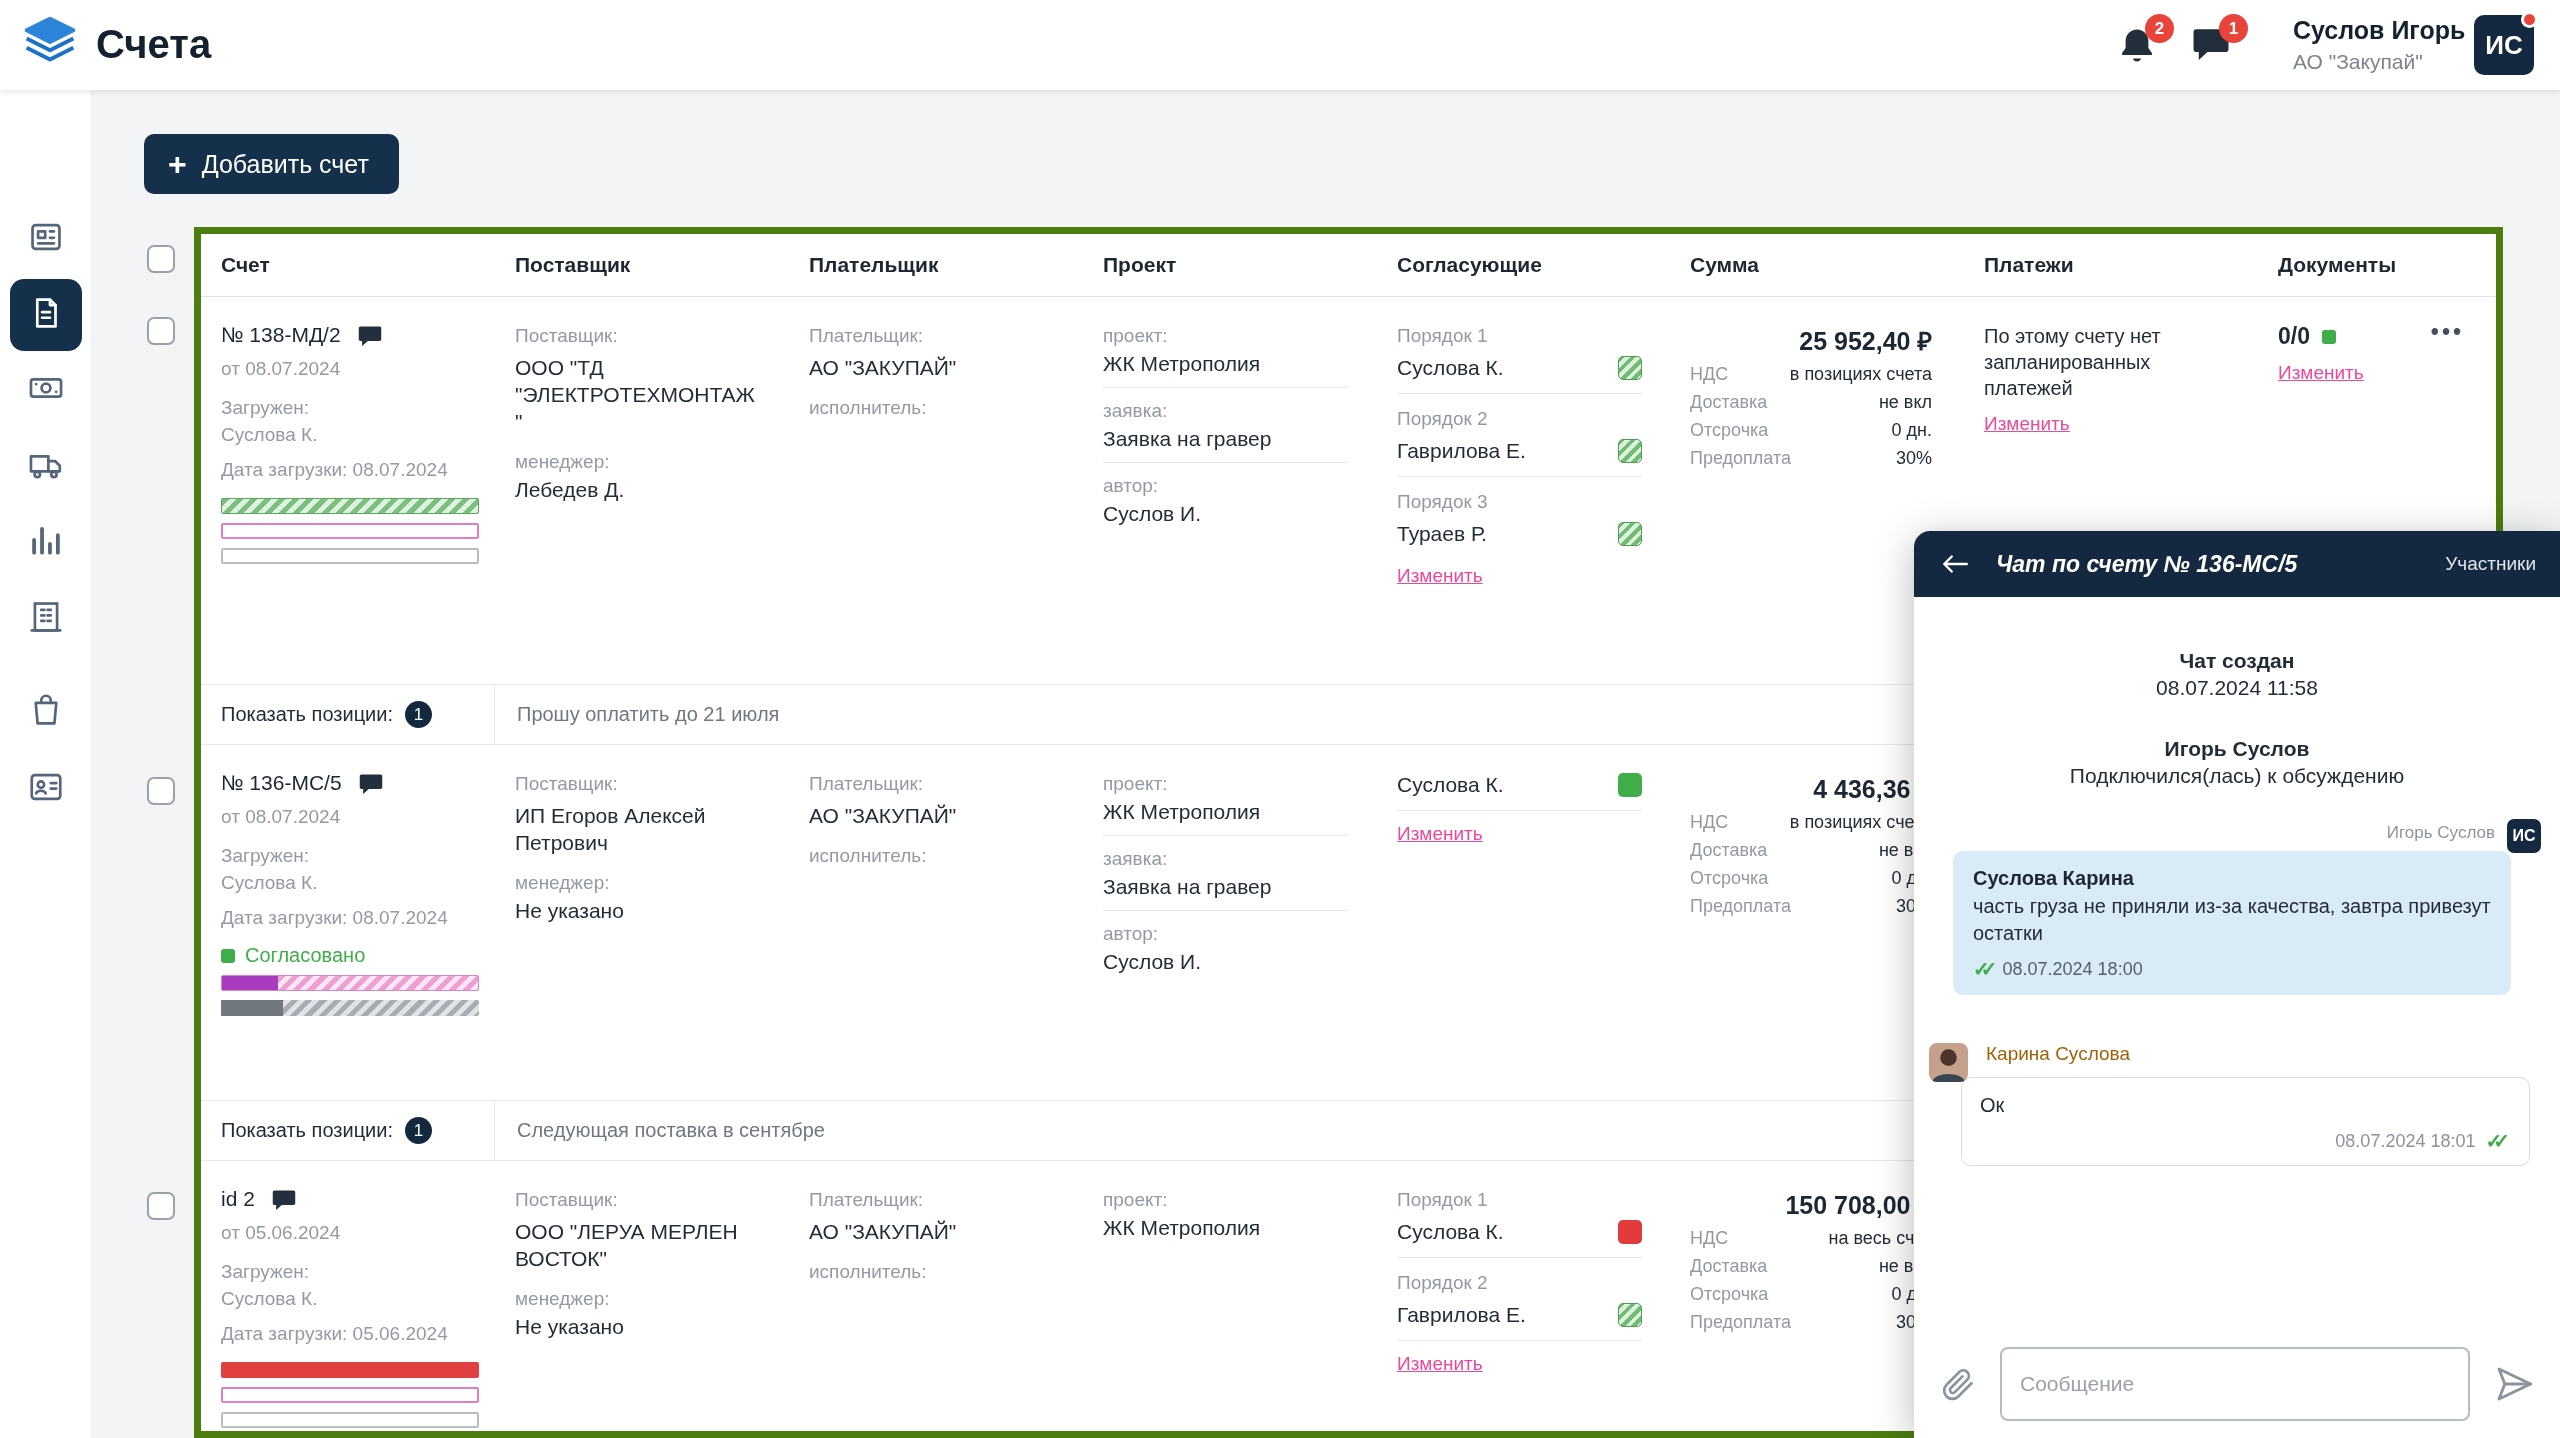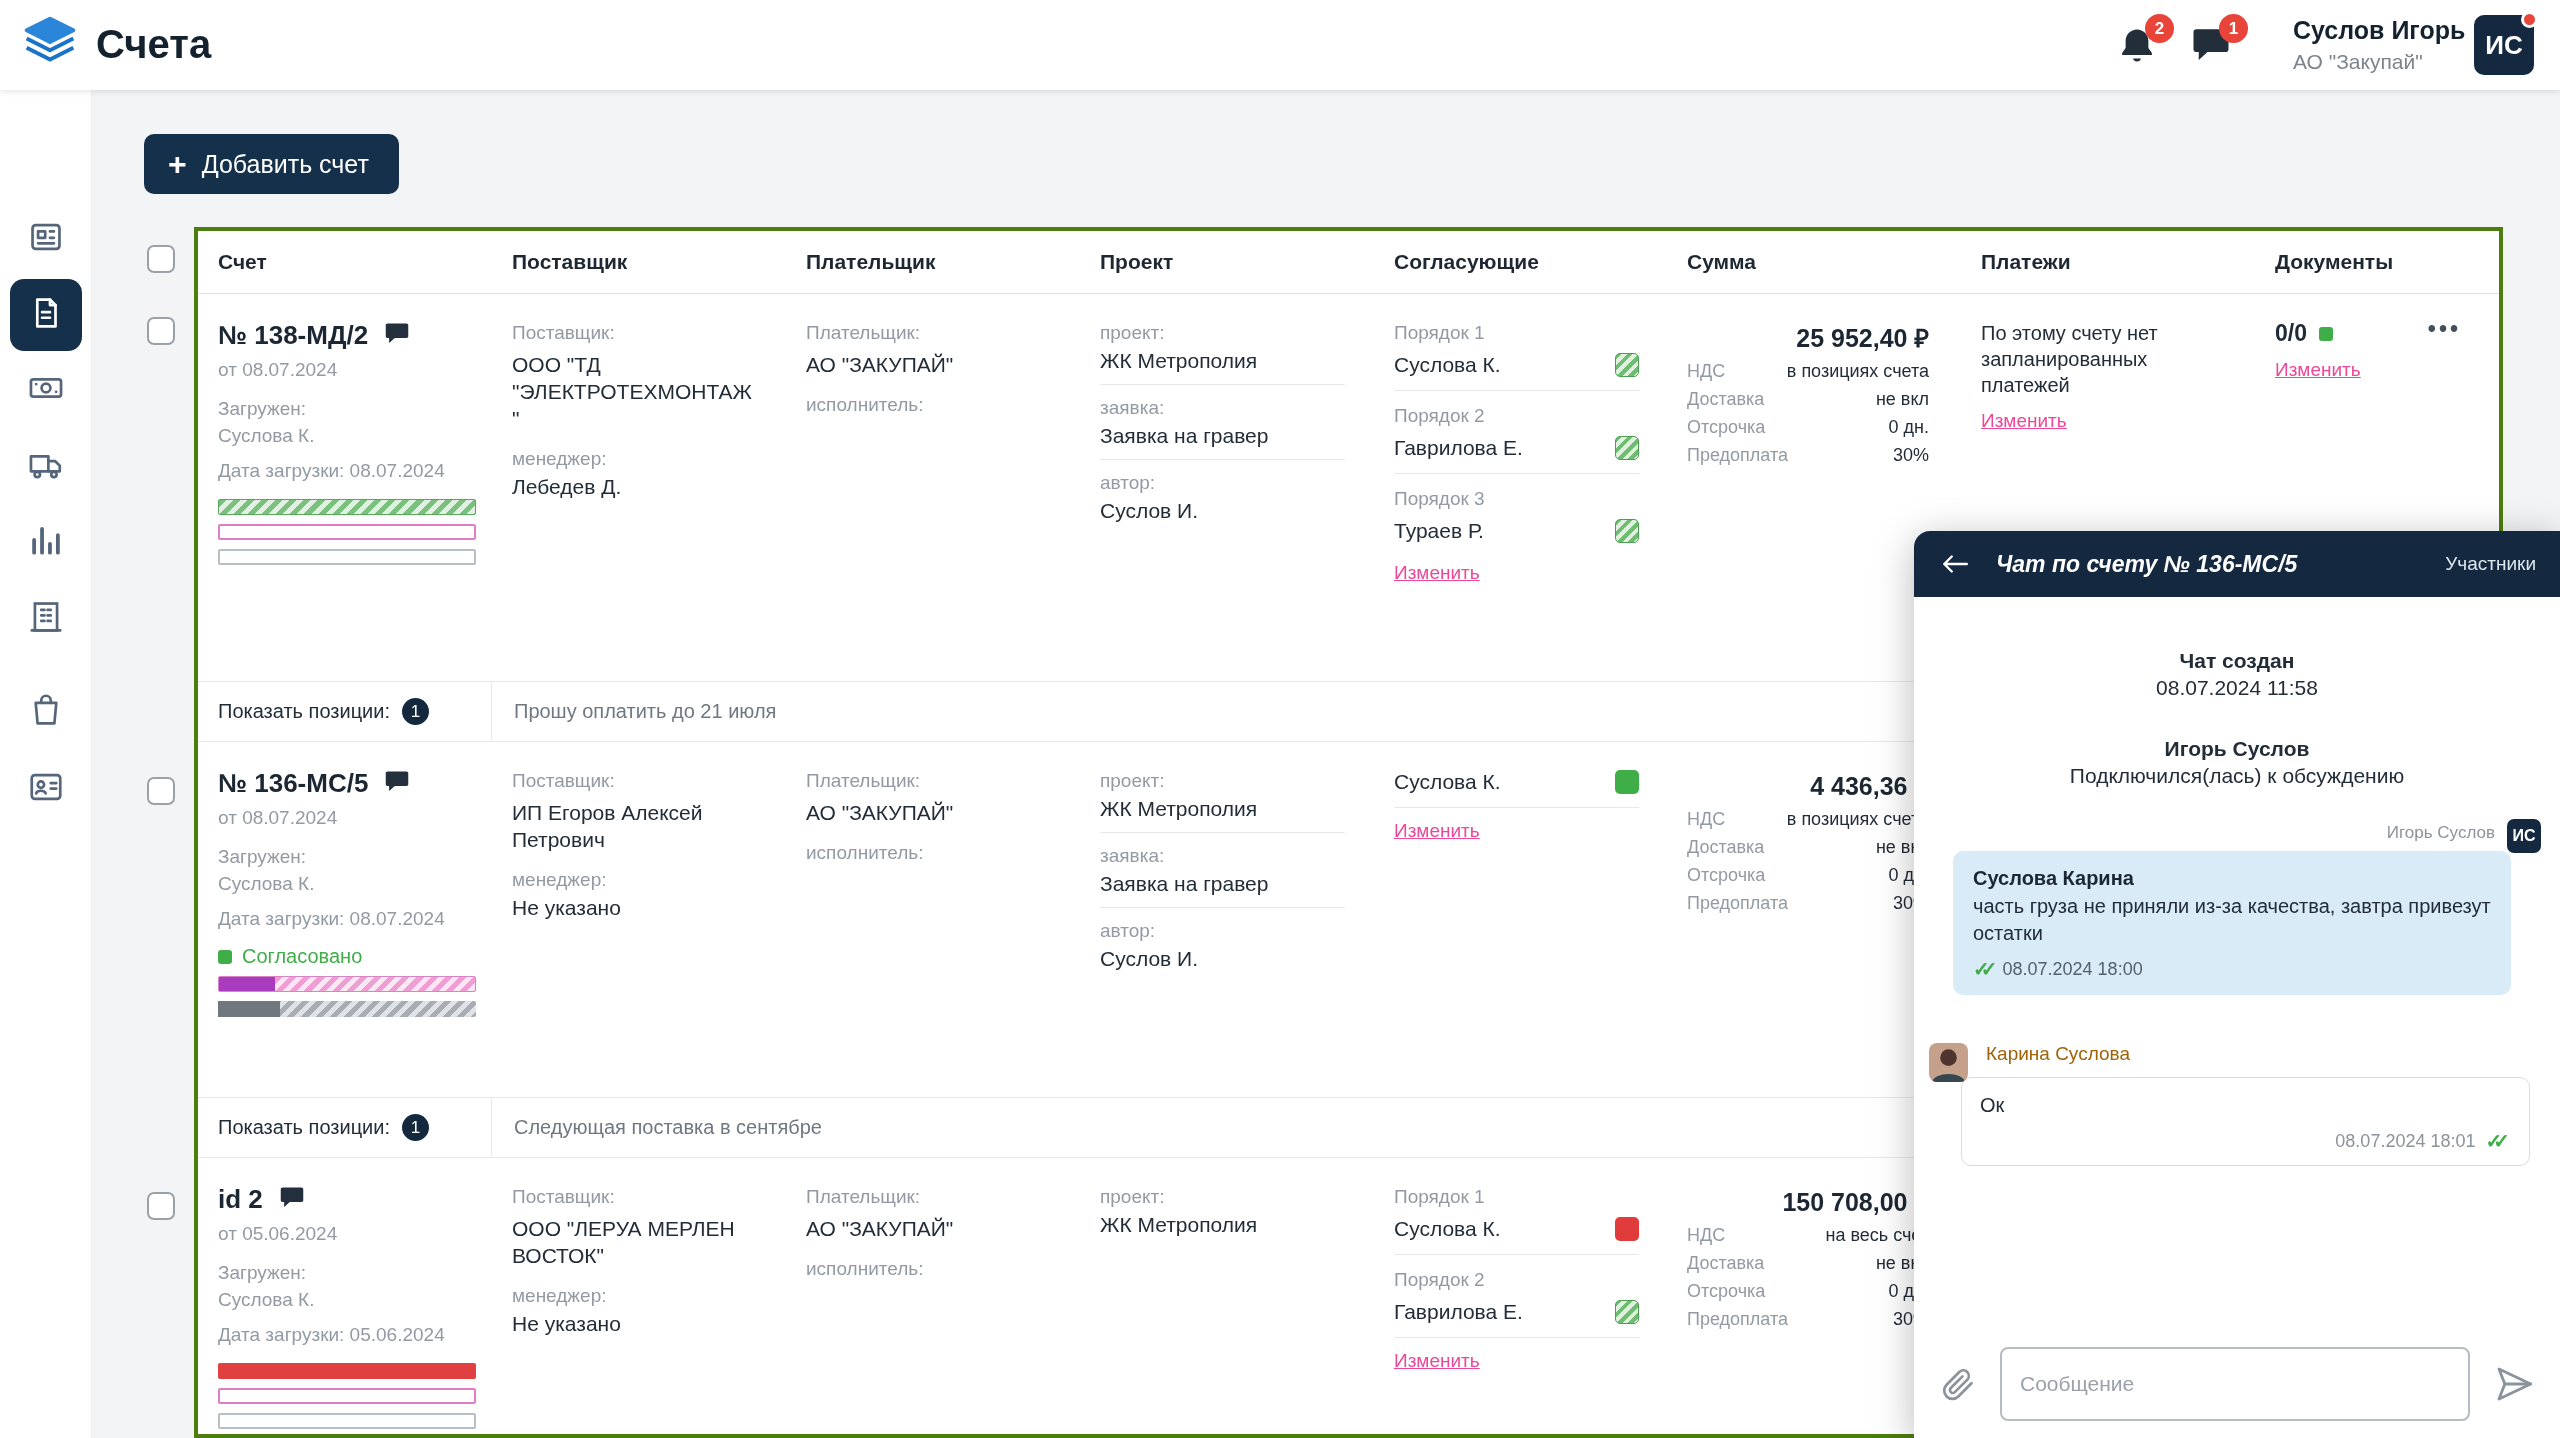--- a/index.html
+++ b/index.html
@@ -25,31 +25,31 @@
   .sidebar { position:absolute; top:90px; left:0; width:92px; height:1348px; background:#fff; border-right:1px solid #eceef0; z-index:20; }
   .side-item { position:absolute; left:10px; width:72px; height:72px; border-radius:14px; display:flex; align-items:center; justify-content:center; color:#55657a; cursor:pointer; }
   .side-item.active { background:#15304b; color:#fff; }
 
   
   .content { position:absolute; top:90px; left:92px; width:2468px; height:1348px; }
   .add-btn { position:absolute; left:52px; top:44px; height:60px; padding:0 30px 0 24px; background:#15304b; color:#fff; border:none; border-radius:10px; font-size:25px; font-family:inherit; display:flex; align-items:center; gap:15px; cursor:pointer; }
   .plus { font-size:32px; font-weight:bold; line-height:1; }
   .checkbox { position:absolute; left:55px; width:28px; height:28px; border:2px solid #9aa1a9; border-radius:7px; background:#fff; cursor:pointer; }
 
-  .invoice-table { position:absolute; left:102px; top:137px; width:2309px; height:1211px; background:#fff; border:4px solid #4d7c0f; overflow:hidden; }
+  .invoice-table { position:absolute; left:102px; top:137px; width:2309px; height:1211px; background:#fff; border:7px solid #4d7c0f; overflow:hidden; }
   .t-head, .t-row { display:grid; grid-template-columns:294px 294px 294px 294px 293px 294px 294px 230px; }
   .t-head { height:63px; border-bottom:1px solid #dfe2e6; align-items:center; }
   .t-head > div { padding-left:20px; font-size:21px; font-weight:bold; color:#1e2732; }
   .t-row { border-bottom:1px solid #e6e8eb; position:relative; }
   .row-h1 { height:388px; } .row-h2 { height:356px; } .row-h3 { height:284px; border-bottom:none; }
   .cell { padding:26px 16px 0 20px; position:relative; }
   .lbl { font-size:19px; color:#939aa3; line-height:25px; }
   .val { font-size:21px; color:#232d38; line-height:27px; word-break:break-word; }
   .num-line { display:flex; align-items:flex-start; gap:14px; }
-  .inv-num { font-size:26px; font-weight:bold; color:#1c2733; }
+  .inv-num { font-size:21px; font-weight:normal; color:#1c2733; }
   .mt6{margin-top:6px;} .mt10{margin-top:10px;} .mt14{margin-top:14px;} .mt2{margin-top:2px;}
   .bars { margin-top:16px; }
   .bar { width:258px; height:16px; border-radius:2px; margin-bottom:9px; }
   .bar-green-hatch { border:1px solid #58a85c; background:repeating-linear-gradient(135deg,#79c17c 0 5px,#e1f1e1 5px 10px); }
   .bar-pink-empty { border:2px solid #df7ec4; background:#fff; }
   .bar-gray-empty { border:2px solid #b9bec5; background:#fff; }
   .bar-red { background:#e04040; }
   .bar-purple-pink { border:1px solid #d783c4; background:repeating-linear-gradient(135deg,#ef9ed3 0 5px,#fbe7f4 5px 10px); position:relative; }
   .bar-purple-pink::before { content:""; position:absolute; left:0; top:0; bottom:0; width:56px; background:#a93bbf; }
   .bar-gray-mix { background:repeating-linear-gradient(135deg,#a8adb4 0 5px,#dfe2e6 5px 10px); position:relative; }

